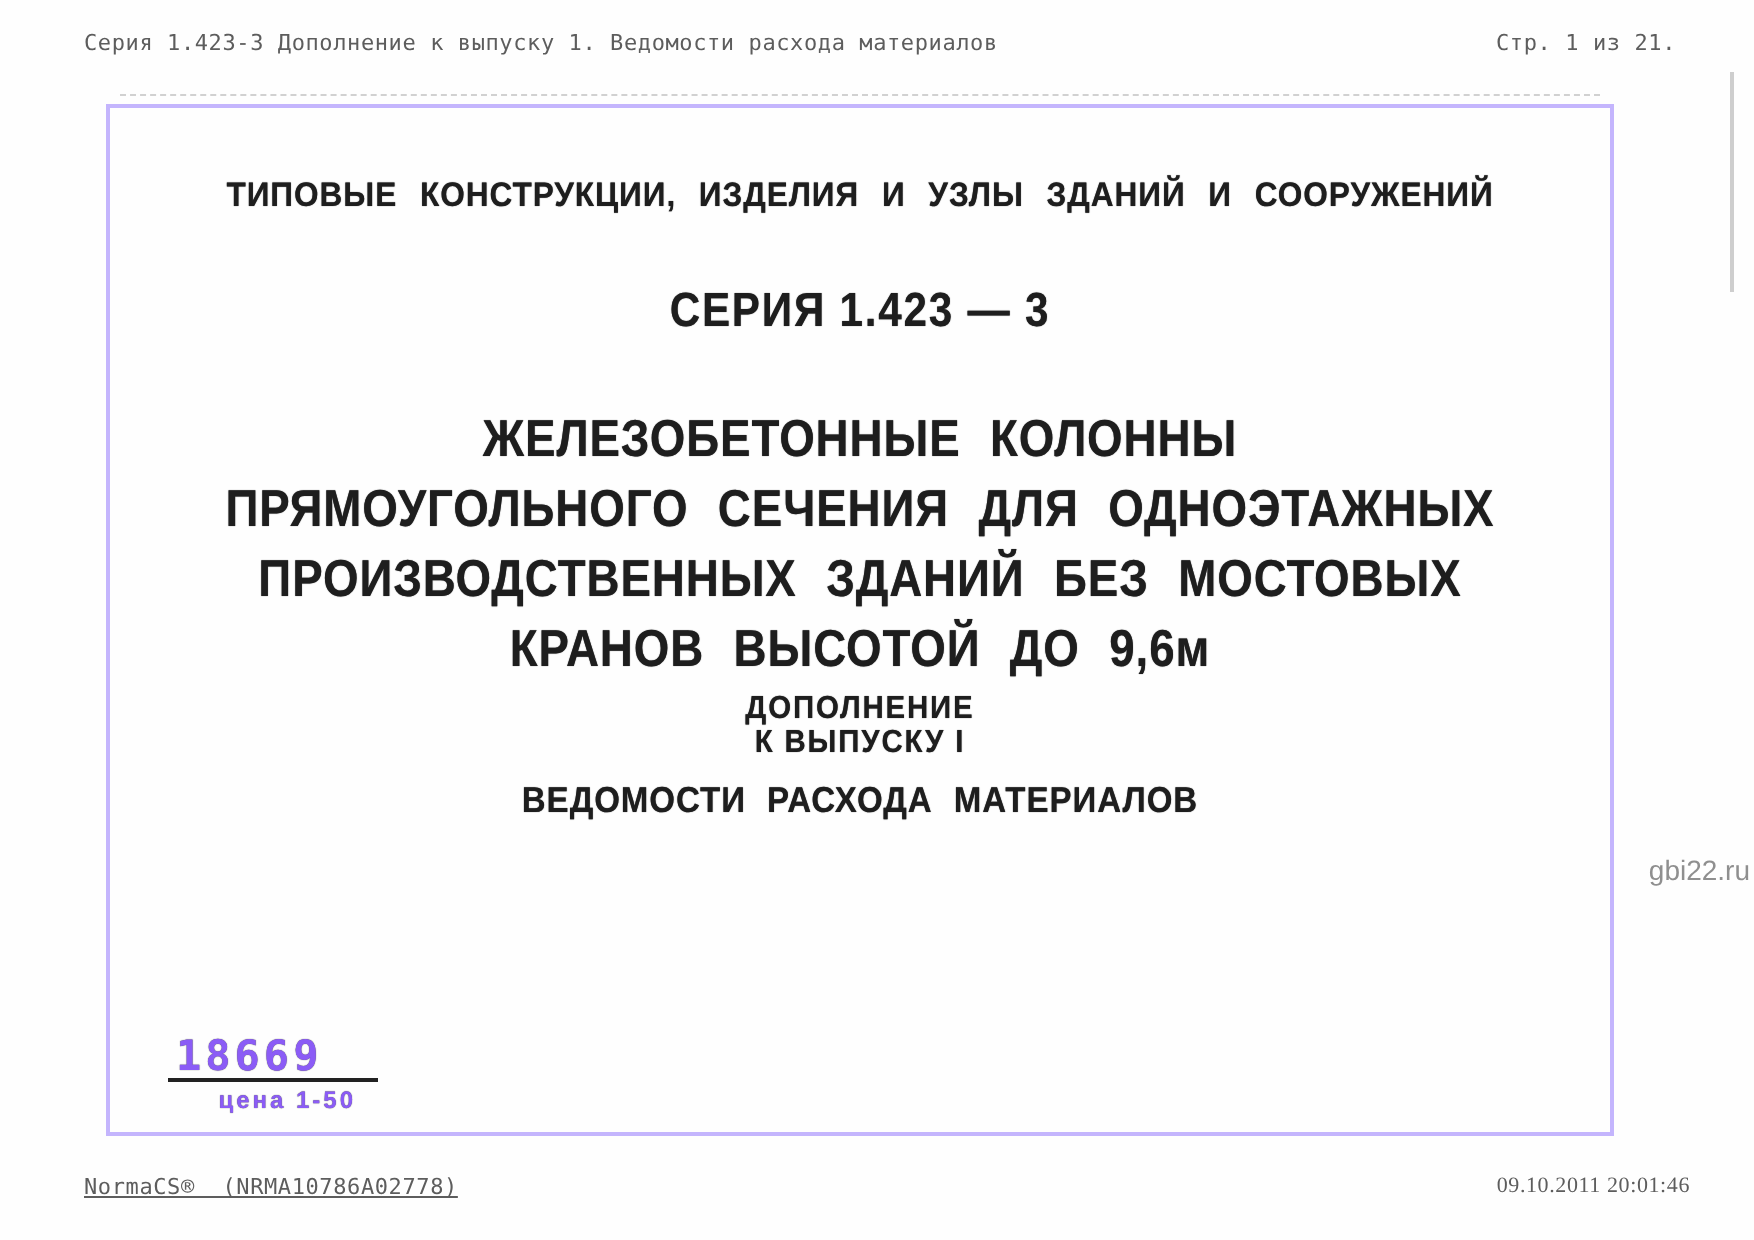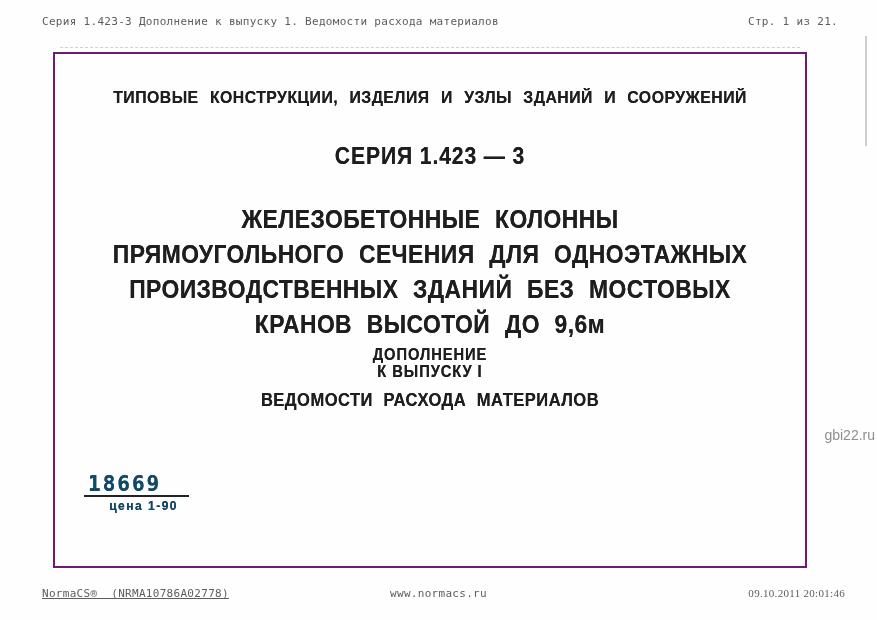--- a/index.html
+++ b/index.html
@@ -30,21 +30,21 @@
   .ftr-center { left: 0; right: 0; top: 587px; text-align: center; }
   .ftr-right  { right: 32px; top: 587px; font-family: Liberation Serif, serif; }
 
   
   .doc-frame {
     position: absolute;
     left: 53px;
     top: 52px;
     width: 750px;
     height: 512px;
-    border: 2px solid #701a75;
+    border: 2px solid #c4b5fd;
     background: #fefefe;
   }
   .scan-line-top {
     position: absolute;
     left: 60px;
     top: 47px;
     width: 740px;
     height: 0;
     border-top: 1px dashed #c6c6c6;
     opacity: 0.8;
@@ -100,22 +100,22 @@
     white-space: nowrap;
   }
   .line-supplement-1 { top: 292px; font-size: 16px; letter-spacing: 1px; transform: scaleX(0.92); }
   .line-supplement-2 { top: 309px; font-size: 16px; letter-spacing: 1px; transform: scaleX(0.92); }
   .line-subtitle     { top: 336px; font-size: 18px; letter-spacing: 0.5px; word-spacing: 6px; transform: scaleX(0.92); }
 
   
   .stamp {
     position: absolute;
     left: 29px;
-    top: 420px;
-    color: #0c4a6e;
+    top: 464px;
+    color: #8b5cf6;
     text-shadow: 0 0 0.5px #3a3a3a;
   }
   .stamp-number {
     display: inline-block;
     font-family: "DejaVu Sans Mono", "Liberation Mono", monospace;
     font-weight: bold;
     font-size: 21px;
     letter-spacing: 2px;
     padding: 0 28px 1px 4px;
     border-bottom: 2px solid #222222;
@@ -164,24 +164,23 @@
       <div>КРАНОВ ВЫСОТОЙ ДО 9,6м</div>
     </div>
 
     <div class="scan-text line-supplement-1">ДОПОЛНЕНИЕ</div>
     <div class="scan-text line-supplement-2">К ВЫПУСКУ I</div>
 
     <div class="scan-text line-subtitle">ВЕДОМОСТИ РАСХОДА МАТЕРИАЛОВ</div>
 
     <div class="stamp">
       <div class="stamp-number">18669</div>
-      <div class="stamp-price">цена 1-90</div>
+      <div class="stamp-price">цена 1-50</div>
     </div>
 
   </div>
 
   <div class="watermark">gbi22.ru</div>
 
   <div class="meta-text ftr-left">NormaCS®  (NRMA10786A02778)</div>
-  <div class="meta-text ftr-center">www.normacs.ru</div>
   <div class="meta-text ftr-right">09.10.2011 20:01:46</div>
 
 </div>
 
 </body></html>

